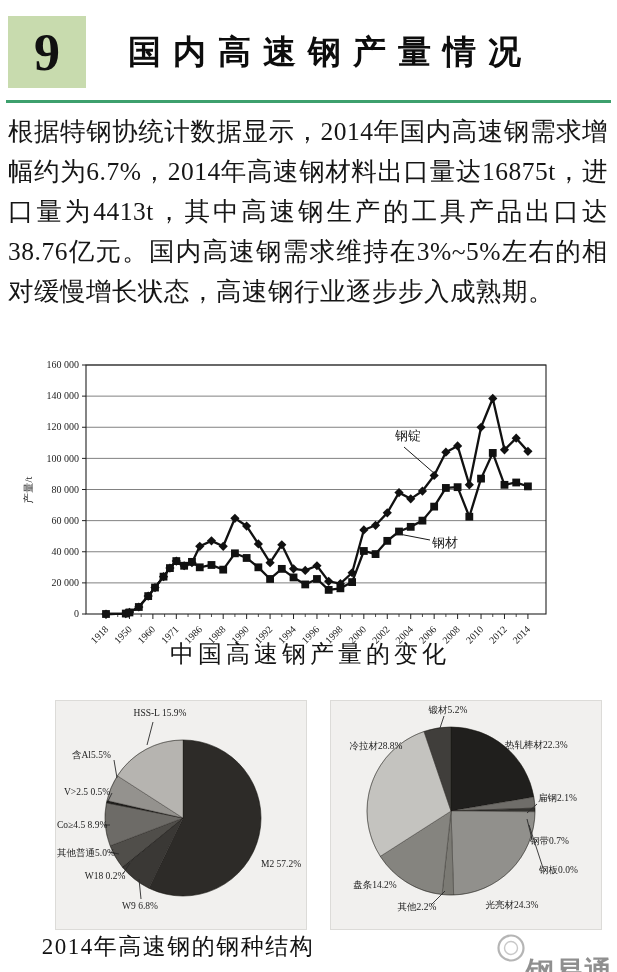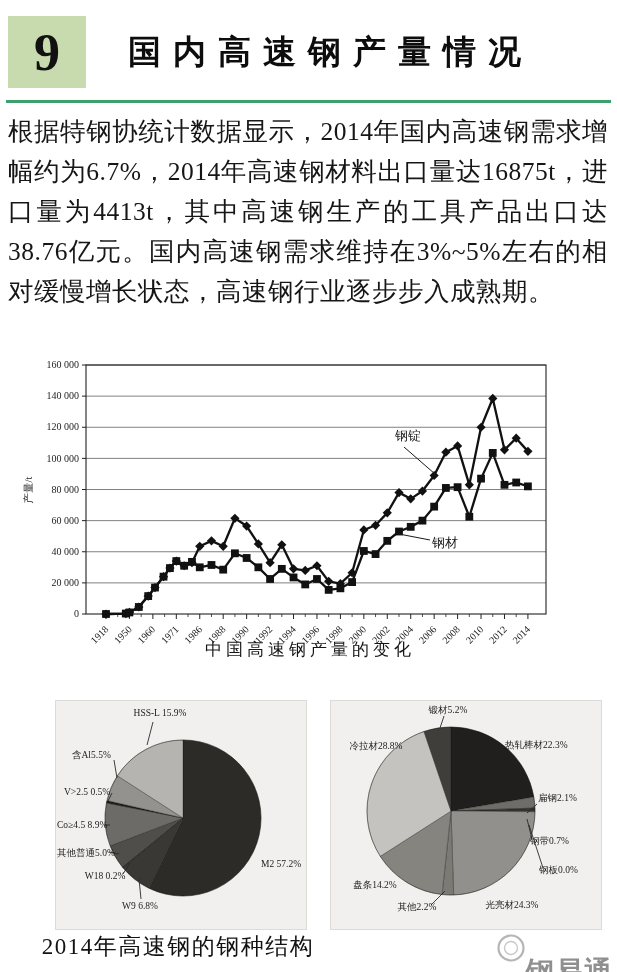--- a/index.html
+++ b/index.html
@@ -11,21 +11,21 @@
   #chapter-box span{font-family:"Liberation Serif",serif;font-weight:bold;font-size:52px;color:#111;}
   #page-title{position:absolute;left:128px;top:30px;font-family:"Liberation Sans",sans-serif;
         font-weight:bold;font-size:33px;letter-spacing:12px;color:#0d0d0d;white-space:nowrap;text-align:center;}
   #header-rule{position:absolute;left:6px;right:6px;top:100px;height:3px;}
   
   #intro-text{position:absolute;left:8px;right:9px;top:112px;font-size:25.5px;line-height:40px;
         text-align:justify;letter-spacing:0.5px;color:#161616;}
   
   #line-chart-wrap{position:absolute;left:18px;top:350px;width:584px;height:305px;}
   #line-chart-caption{position:absolute;left:20px;width:580px;top:638px;text-align:center;
-        font-size:17px;letter-spacing:4px;color:#141414;}
+        font-size:24px;letter-spacing:4px;color:#141414;}
   
   .pie-panel{position:absolute;background:#f1f0ee;border:1px solid #dcdbd8;}
   #pie1-panel{left:55px;top:700px;width:250px;height:228px;}
   #pie2-panel{left:330px;top:700px;width:270px;height:228px;}
   .pie-caption{position:absolute;top:931px;text-align:center;font-size:23px;letter-spacing:1.5px;color:#121212;white-space:nowrap;}
   #pie1-caption{left:28px;width:300px;}
   #pie2-caption{left:322px;width:290px;}
   
   #watermark{position:absolute;left:496px;top:928px;width:120px;height:44px;opacity:0.62;}
   #watermark svg{position:absolute;left:0;top:0;}

